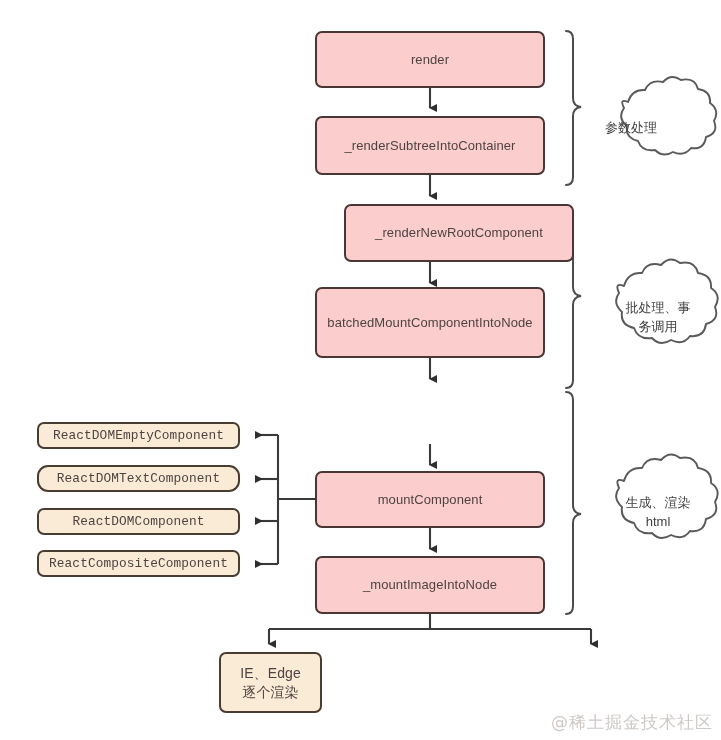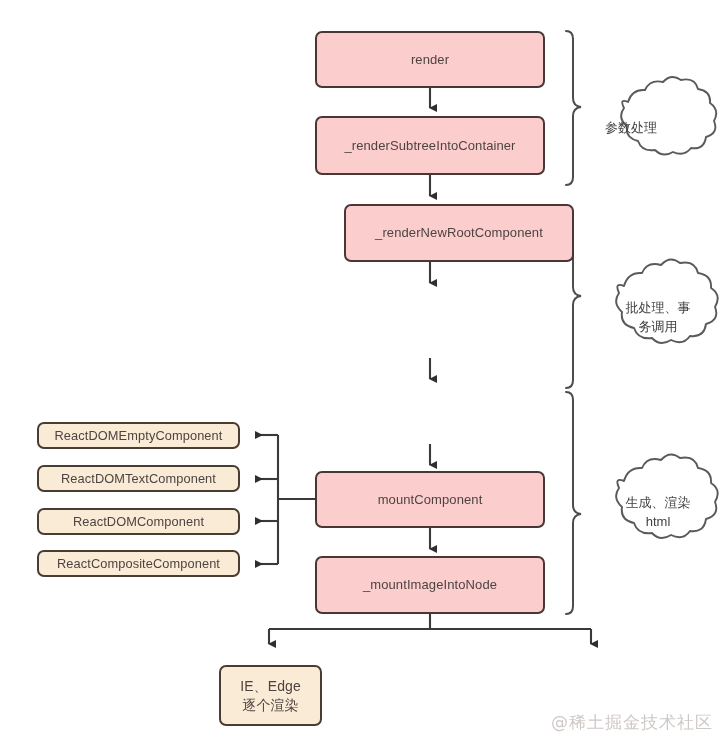--- a/index.html
+++ b/index.html
@@ -44,24 +44,24 @@
     border-color: #4a3634;
     font-size: 13px;
   }
   .node.tan {
     background: #faebd6;
     border-color: #493c30;
     font-size: 13px;
   }
   .node.tan.leaf {
     font-size: 12.8px;
+    font-family: Liberation Mono, monospace;
   }
   .node.tan.browser {
     font-size: 14px;
-    margin-top: 13px;
   }
   .cloud-label {
     position: absolute;
     box-sizing: border-box;
     display: flex;
     align-items: center;
     justify-content: center;
     text-align: center;
     font-size: 13px;
     color: #3f3f3f;
@@ -138,29 +138,30 @@
                q-5,-11 5,-7 Z"></path>
     </g>
   </svg>
 
   <div class="node pink" style="left:315px; top:31px; width:230px; height:57px;">render</div>
 
   <div class="node pink" style="left:315px; top:116px; width:230px; height:59px;">_renderSubtreeIntoContainer</div>
 
   <div class="node pink" style="left:315px; top:204px; width:230px; height:58px;margin-left:29px;">_renderNewRootComponent</div>
 
+  <div class="node pink" style="left:315px; top:287px; width:230px; height:71px;">batchedMountComponentIntoNode</div>
 
 
   <div class="node pink" style="left:315px; top:471px; width:230px; height:57px;">mountComponent</div>
 
   <div class="node pink" style="left:315px; top:556px; width:230px; height:58px;">_mountImageIntoNode</div>
 
   <div class="node tan leaf" style="left:37px; top:422px; width:203px; height:27px;">ReactDOMEmptyComponent</div>
 
-  <div class="node tan leaf" style="left:37px; top:465px; width:203px; height:27px;">ReactDOMTextComponent</div>
+  <div class="node tan leaf" style="left:37px; top:465px; width:203px; height:27px;border-radius:11px;">ReactDOMTextComponent</div>
 
   <div class="node tan leaf" style="left:37px; top:508px; width:203px; height:27px;">ReactDOMComponent</div>
 
   <div class="node tan leaf" style="left:37px; top:550px; width:203px; height:27px;">ReactCompositeComponent</div>
 
   <div class="node tan browser" style="left:219px; top:652px; width:103px; height:61px;">IE、Edge
 逐个渲染</div>
 
 
   <div class="cloud-label" style="left:583px; top:108px; width:96px; height:40px;">参数处理</div>

